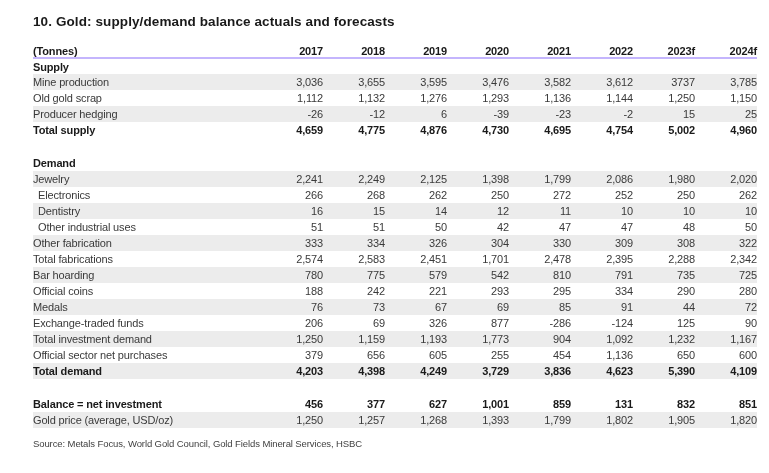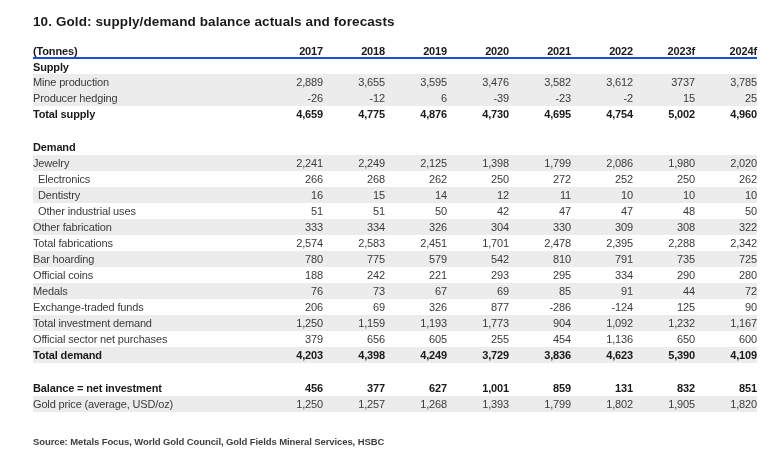--- a/index.html
+++ b/index.html
@@ -36,43 +36,42 @@
   }
   table.data col.c-label { width: 228px; }
   table.data col.c-num { width: 62px; }
   thead th {
     font-weight: bold;
     color: #1a1a1a;
     text-align: right;
     vertical-align: bottom;
     height: 18px;
     padding: 0;
-    border-bottom: 2px solid #1d4ed8;
+    border-bottom: 2px solid #c4b5fd;
   }
   thead th.unit { text-align: left; }
   tbody td {
     height: 16px;
     padding: 0;
     vertical-align: middle;
     white-space: nowrap;
   }
   td.lbl { text-align: left; }
   td.lbl.indent { padding-left: 5px; }
   td.num { text-align: right; }
   tr.shaded td { background: #ececec; }
   tr.bold td { font-weight: bold; color: #1a1a1a; }
   tr.section td { font-weight: bold; color: #1a1a1a; }
   tr.spacer td { height: 17px; background: #ffffff; }
   .source {
-    margin-top: 24px;
+    margin-top: 10px;
     font-size: 9.5px;
     letter-spacing: -0.1px;
     color: #3f3f3f;
     white-space: nowrap;
-    font-weight: bold;
   }
 </style>
 </head>
 <body>
 
 <div class="page">
   <div class="content">
     <div class="title">10. Gold: supply/demand balance actuals and forecasts</div>
 
     <table class="data">
@@ -107,28 +106,39 @@
             <td class="num"></td>
             <td class="num"></td>
             <td class="num"></td>
             <td class="num"></td>
             <td class="num"></td>
             <td class="num"></td>
             <td class="num"></td>
           </tr>
           <tr class="shaded">
             <td class="lbl">Mine production</td>
-            <td class="num">2,889</td>
+            <td class="num">3,036</td>
             <td class="num">3,655</td>
             <td class="num">3,595</td>
             <td class="num">3,476</td>
             <td class="num">3,582</td>
             <td class="num">3,612</td>
             <td class="num">3737</td>
             <td class="num">3,785</td>
+          </tr>
+          <tr>
+            <td class="lbl">Old gold scrap</td>
+            <td class="num">1,112</td>
+            <td class="num">1,132</td>
+            <td class="num">1,276</td>
+            <td class="num">1,293</td>
+            <td class="num">1,136</td>
+            <td class="num">1,144</td>
+            <td class="num">1,250</td>
+            <td class="num">1,150</td>
           </tr>
           <tr class="shaded">
             <td class="lbl">Producer hedging</td>
             <td class="num">-26</td>
             <td class="num">-12</td>
             <td class="num">6</td>
             <td class="num">-39</td>
             <td class="num">-23</td>
             <td class="num">-2</td>
             <td class="num">15</td>

